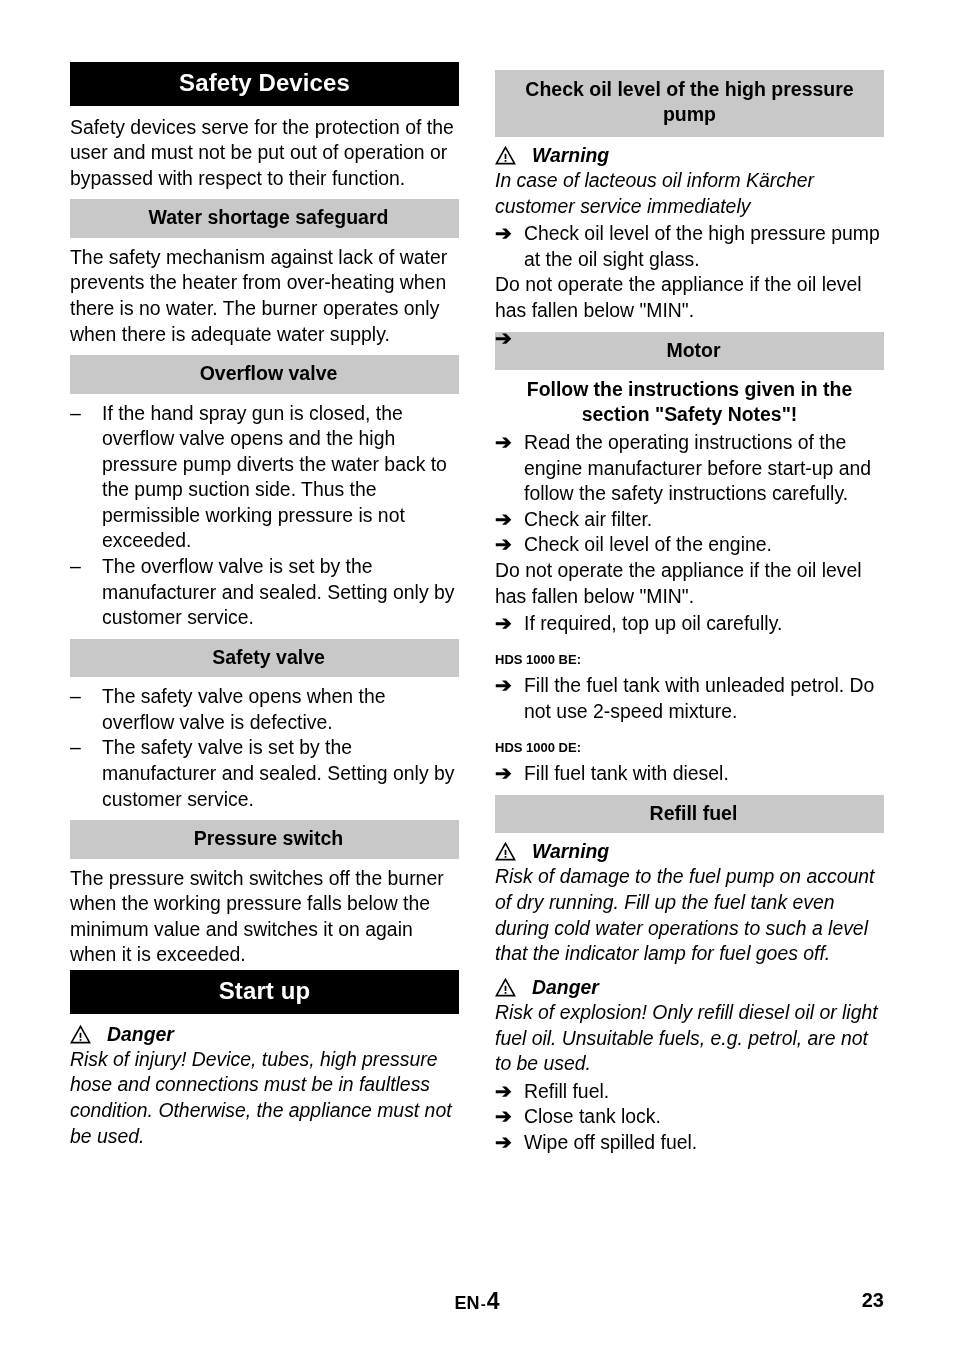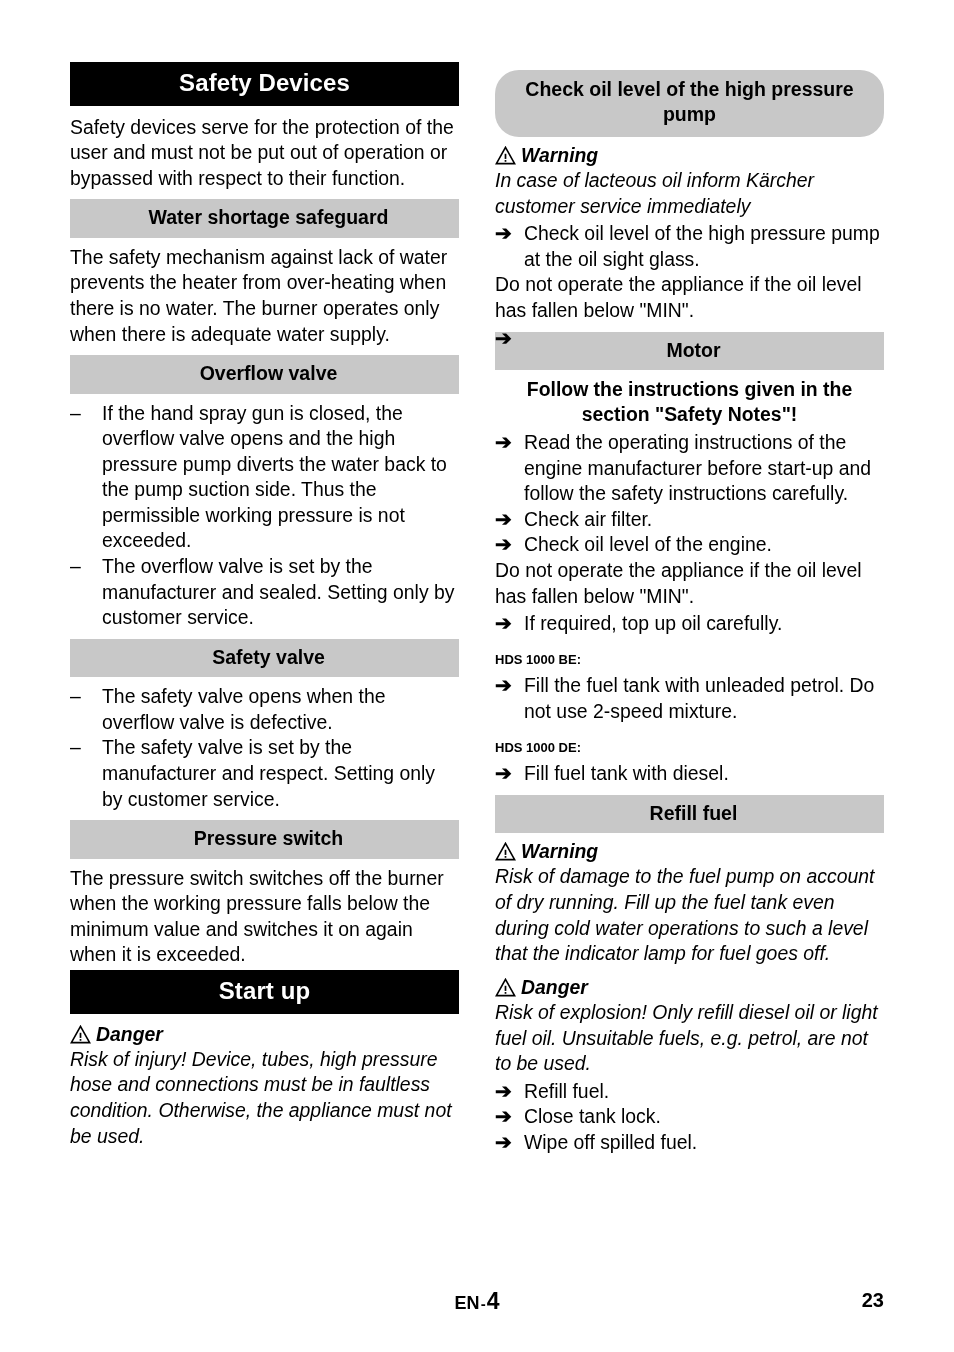--- a/index.html
+++ b/index.html
@@ -55,21 +55,20 @@
     color: #000000;
     font-weight: bold;
     font-size: 19.5px;
     line-height: 1.30;
     text-align: center;
     padding: 6px 0 7px 8px;
     margin: 8px 0 7px 0;
   }
   .h-gray.two-line {
     padding: 7px 8px 9px 8px;
-    border-radius: 24px;
   }
 
   
   p.body {
     font-size: 19.4px;
     line-height: 25.6px;
     margin: 0 0 2px 0;
     text-align: left;
   }
   p.body.bold {
@@ -83,21 +82,21 @@
     font-size: 13px;
     line-height: 25.6px;
     font-weight: bold;
     margin: 10px 0 1px 0;
   }
 
   
   .admon {
     display: flex;
     align-items: center;
-    gap: 5px;
+    gap: 16px;
     margin: 9px 0 1px 0;
   }
   .admon-first {
     margin-top: 7px;
   }
   .tri {
     flex: 0 0 auto;
     width: 21px;
     height: 19px;
     display: block;
@@ -209,21 +208,21 @@
 
       <div class="h-gray">Safety valve</div>
 
       <ul class="blist dashes">
         <li>
           <span class="mk">–</span>
           <span>The safety valve opens when the overflow valve is defective.</span>
         </li>
         <li>
           <span class="mk">–</span>
-          <span>The safety valve is set by the manufacturer and respect. Setting only by customer service.</span>
+          <span>The safety valve is set by the manufacturer and sealed. Setting only by customer service.</span>
         </li>
       </ul>
 
       <div class="h-gray">Pressure switch</div>
 
       <p class="body">The pressure switch switches off the burner when the working pressure falls below the minimum value and switches it on again when it is exceeded.</p>
 
       <div class="h-black">Start up</div>
 
       <div class="admon admon-first">

